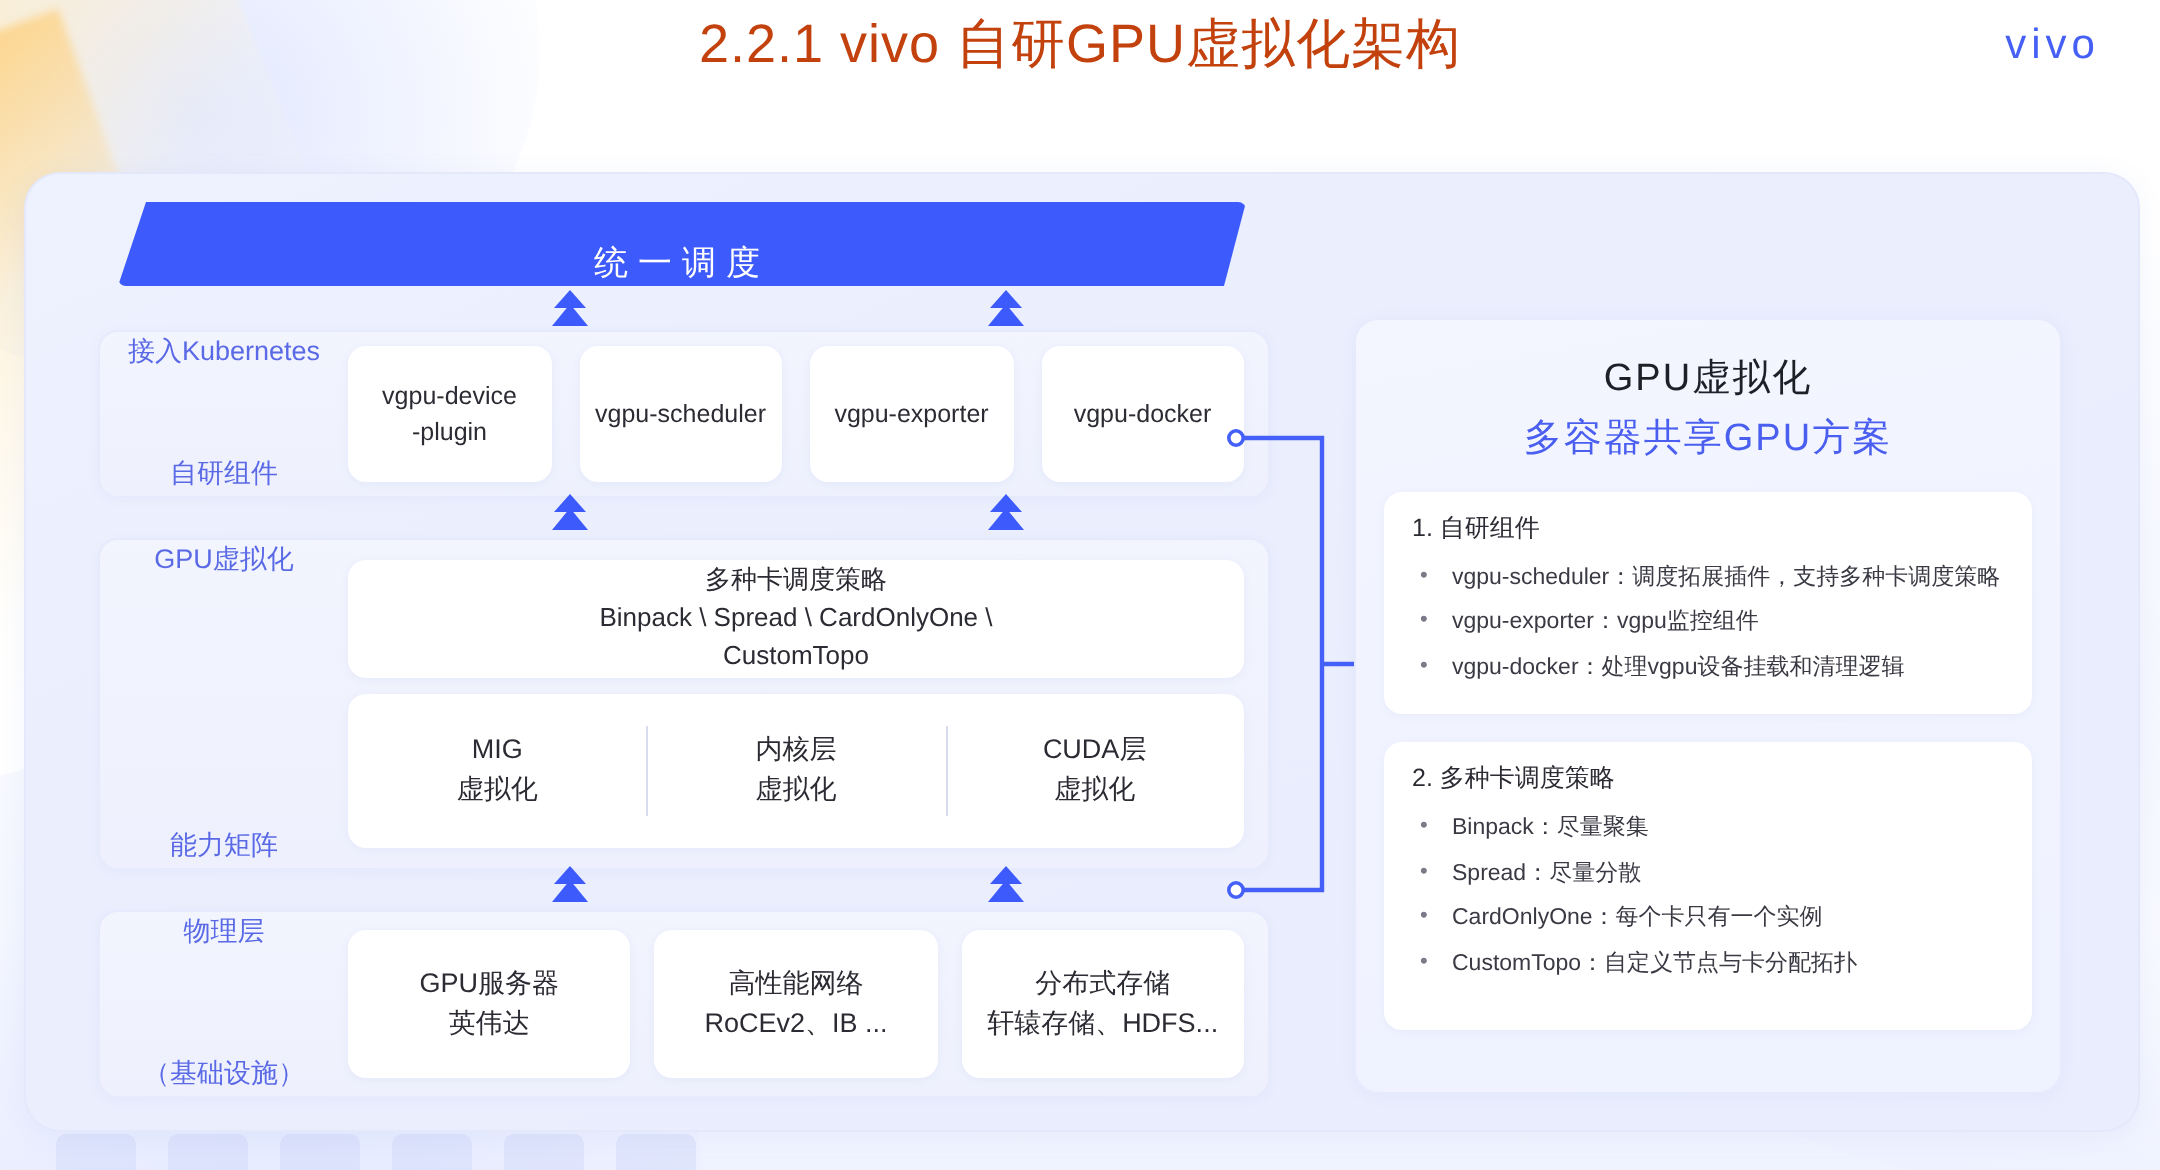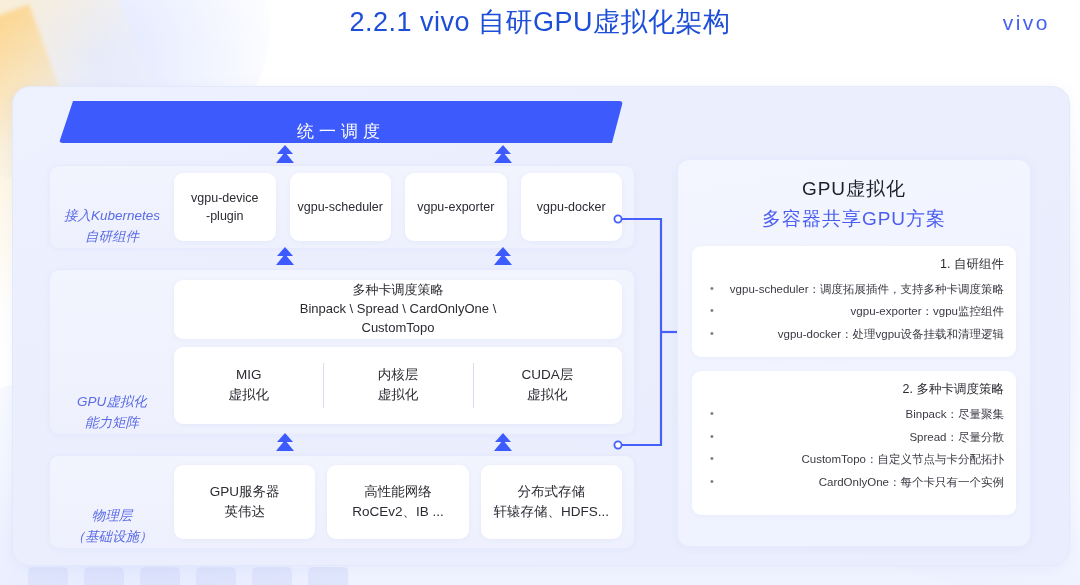--- a/index.html
+++ b/index.html
@@ -42,21 +42,21 @@
   .deco-ghost-row{
     position:absolute;left:28px;bottom:-4px;width:340px;height:22px;
     display:flex;gap:16px;opacity:.35;
   }
   .deco-ghost-row i{display:block;width:40px;height:22px;border-radius:5px;background:#c9d2f7;}
 
   
   #header{position:absolute;left:0;top:0;width:1080px;height:48px;}
   #page-title{
     position:absolute;left:0;right:0;top:4px;text-align:center;
-    font-size:27px;color:#1d4ed8;letter-spacing:.5px;white-space:nowrap;
+    font-size:27px;color:#c2410c;letter-spacing:.5px;white-space:nowrap;
   }
   #vivo-logo{
     position:absolute;right:30px;top:11px;
     font-size:21px;letter-spacing:2.5px;color:#4660f5;font-weight:400;
   }
 
   
   #board{
     position:absolute;left:12px;top:86px;width:1056px;height:478px;
     border-radius:18px;
@@ -82,22 +82,22 @@
   .arrow svg{display:block;}
 
   .layer{
     position:absolute;left:0;width:584px;
     background:linear-gradient(180deg,#f2f4fe 0%,#eef1fd 100%);
     border:1px solid #e6eafc;border-radius:10px;
     box-shadow:0 1px 6px rgba(100,120,210,.05);
   }
   .layer-label{
     position:absolute;left:0;top:0;width:124px;height:100%;
-    display:flex;flex-direction:column;align-items:center;justify-content:flex-end;
-    color:#5a6ae6;font-size:13.5px;line-height:1.55;text-align:center;font-style:italic;
+    display:flex;flex-direction:column;align-items:center;justify-content:space-between;
+    color:#5a6ae6;font-size:13.5px;line-height:1.55;text-align:center;
   }
   .layer-body{position:absolute;left:124px;top:0;right:0;bottom:0;}
 
   .wbox{
     background:#ffffff;border-radius:9px;
     display:flex;flex-direction:column;align-items:center;justify-content:center;
     text-align:center;color:#2b2b33;line-height:1.45;
     box-shadow:0 1px 5px rgba(110,125,205,.08);
   }
 
@@ -136,21 +136,20 @@
     box-shadow:0 1px 8px rgba(100,120,210,.06);
   }
   #rp-title{padding:16px 0 4px;text-align:center;}
   #rp-title .t1{font-size:19px;color:#1f1f27;letter-spacing:1px;}
   #rp-title .t2{font-size:19px;color:#4a5ff0;letter-spacing:1px;margin-top:4px;}
 
   .info-card{
     margin:10px 14px 12px;background:#fff;border-radius:9px;
     box-shadow:0 1px 5px rgba(110,125,205,.07);
     padding:10px 12px 12px;
-    text-align:right;
   }
   .info-card h4{
     margin:0 0 5px 2px;font-size:12.5px;font-weight:400;color:#2b2b33;
   }
   .info-card ul{margin:0;padding:0;list-style:none;}
   .info-card li{
     font-size:11.5px;color:#3a3a44;line-height:1.95;
     padding-left:22px;position:relative;white-space:nowrap;
   }
   .info-card li::before{
@@ -330,19 +329,19 @@
         <li>vgpu-exporter：vgpu监控组件</li>
         <li>vgpu-docker：处理vgpu设备挂载和清理逻辑</li>
       </ul>
     </div>
 
     <div class="info-card" style="margin-top:14px;padding-bottom:22px;">
       <h4>2. 多种卡调度策略</h4>
       <ul>
         <li>Binpack：尽量聚集</li>
         <li>Spread：尽量分散</li>
+        <li>CardOnlyOne：每个卡只有一个实例</li>
         <li>CustomTopo：自定义节点与卡分配拓扑</li>
-        <li>CardOnlyOne：每个卡只有一个实例</li>
       </ul>
     </div>
   </div>
 
 </div>
 
 </body></html>

